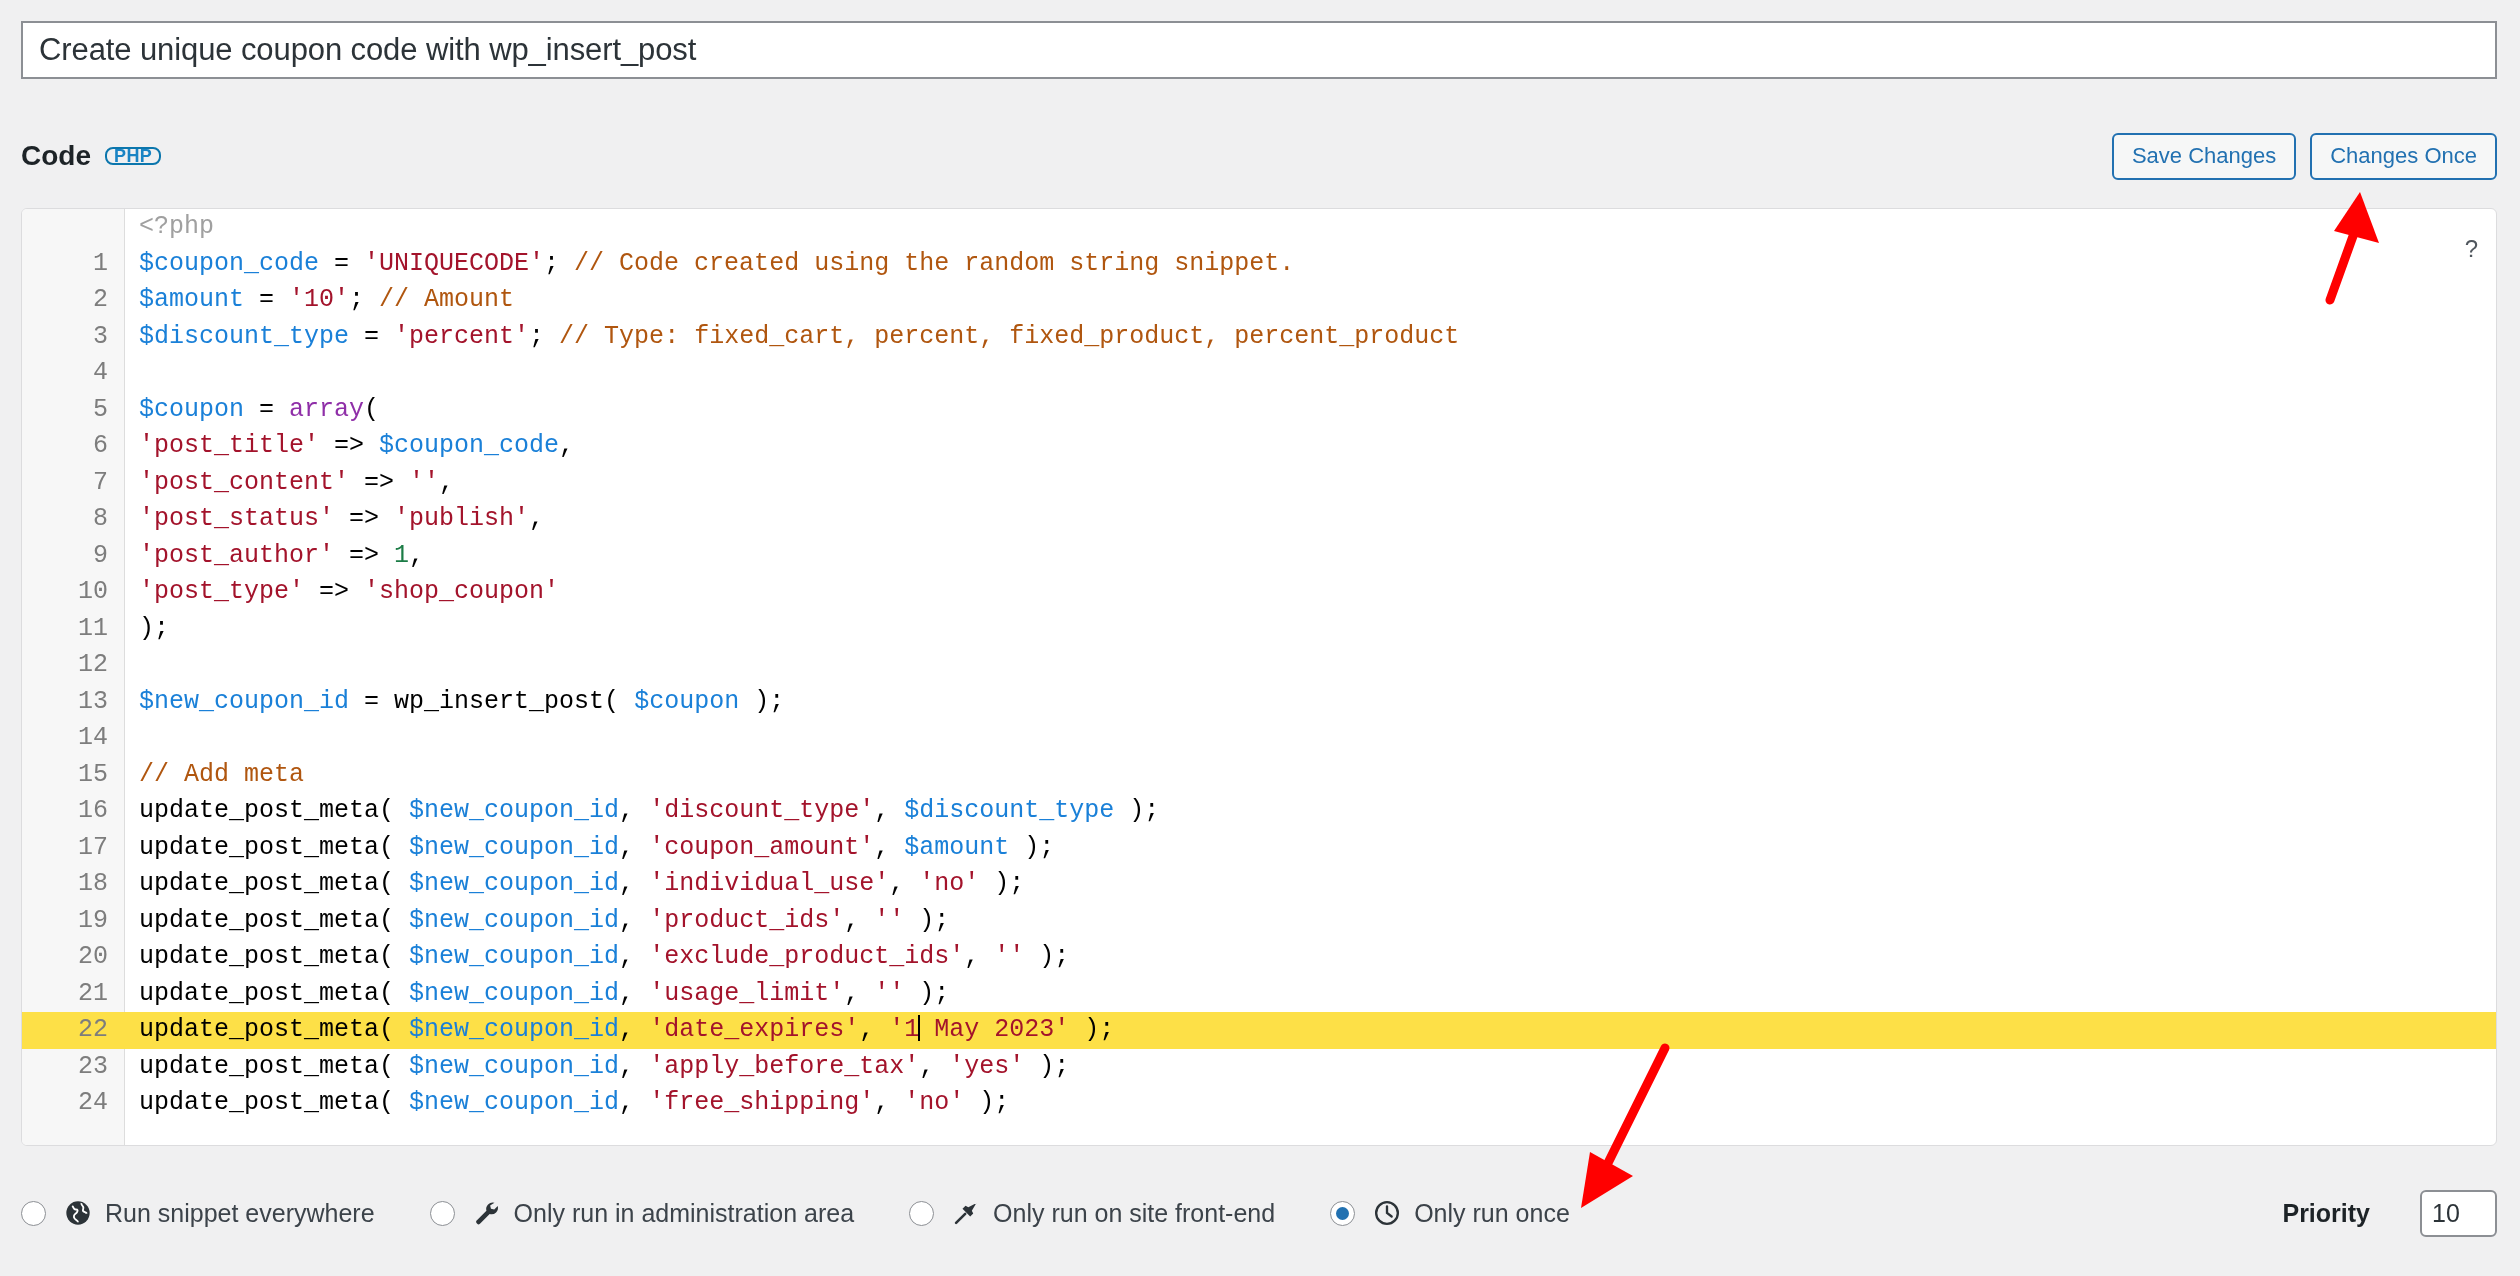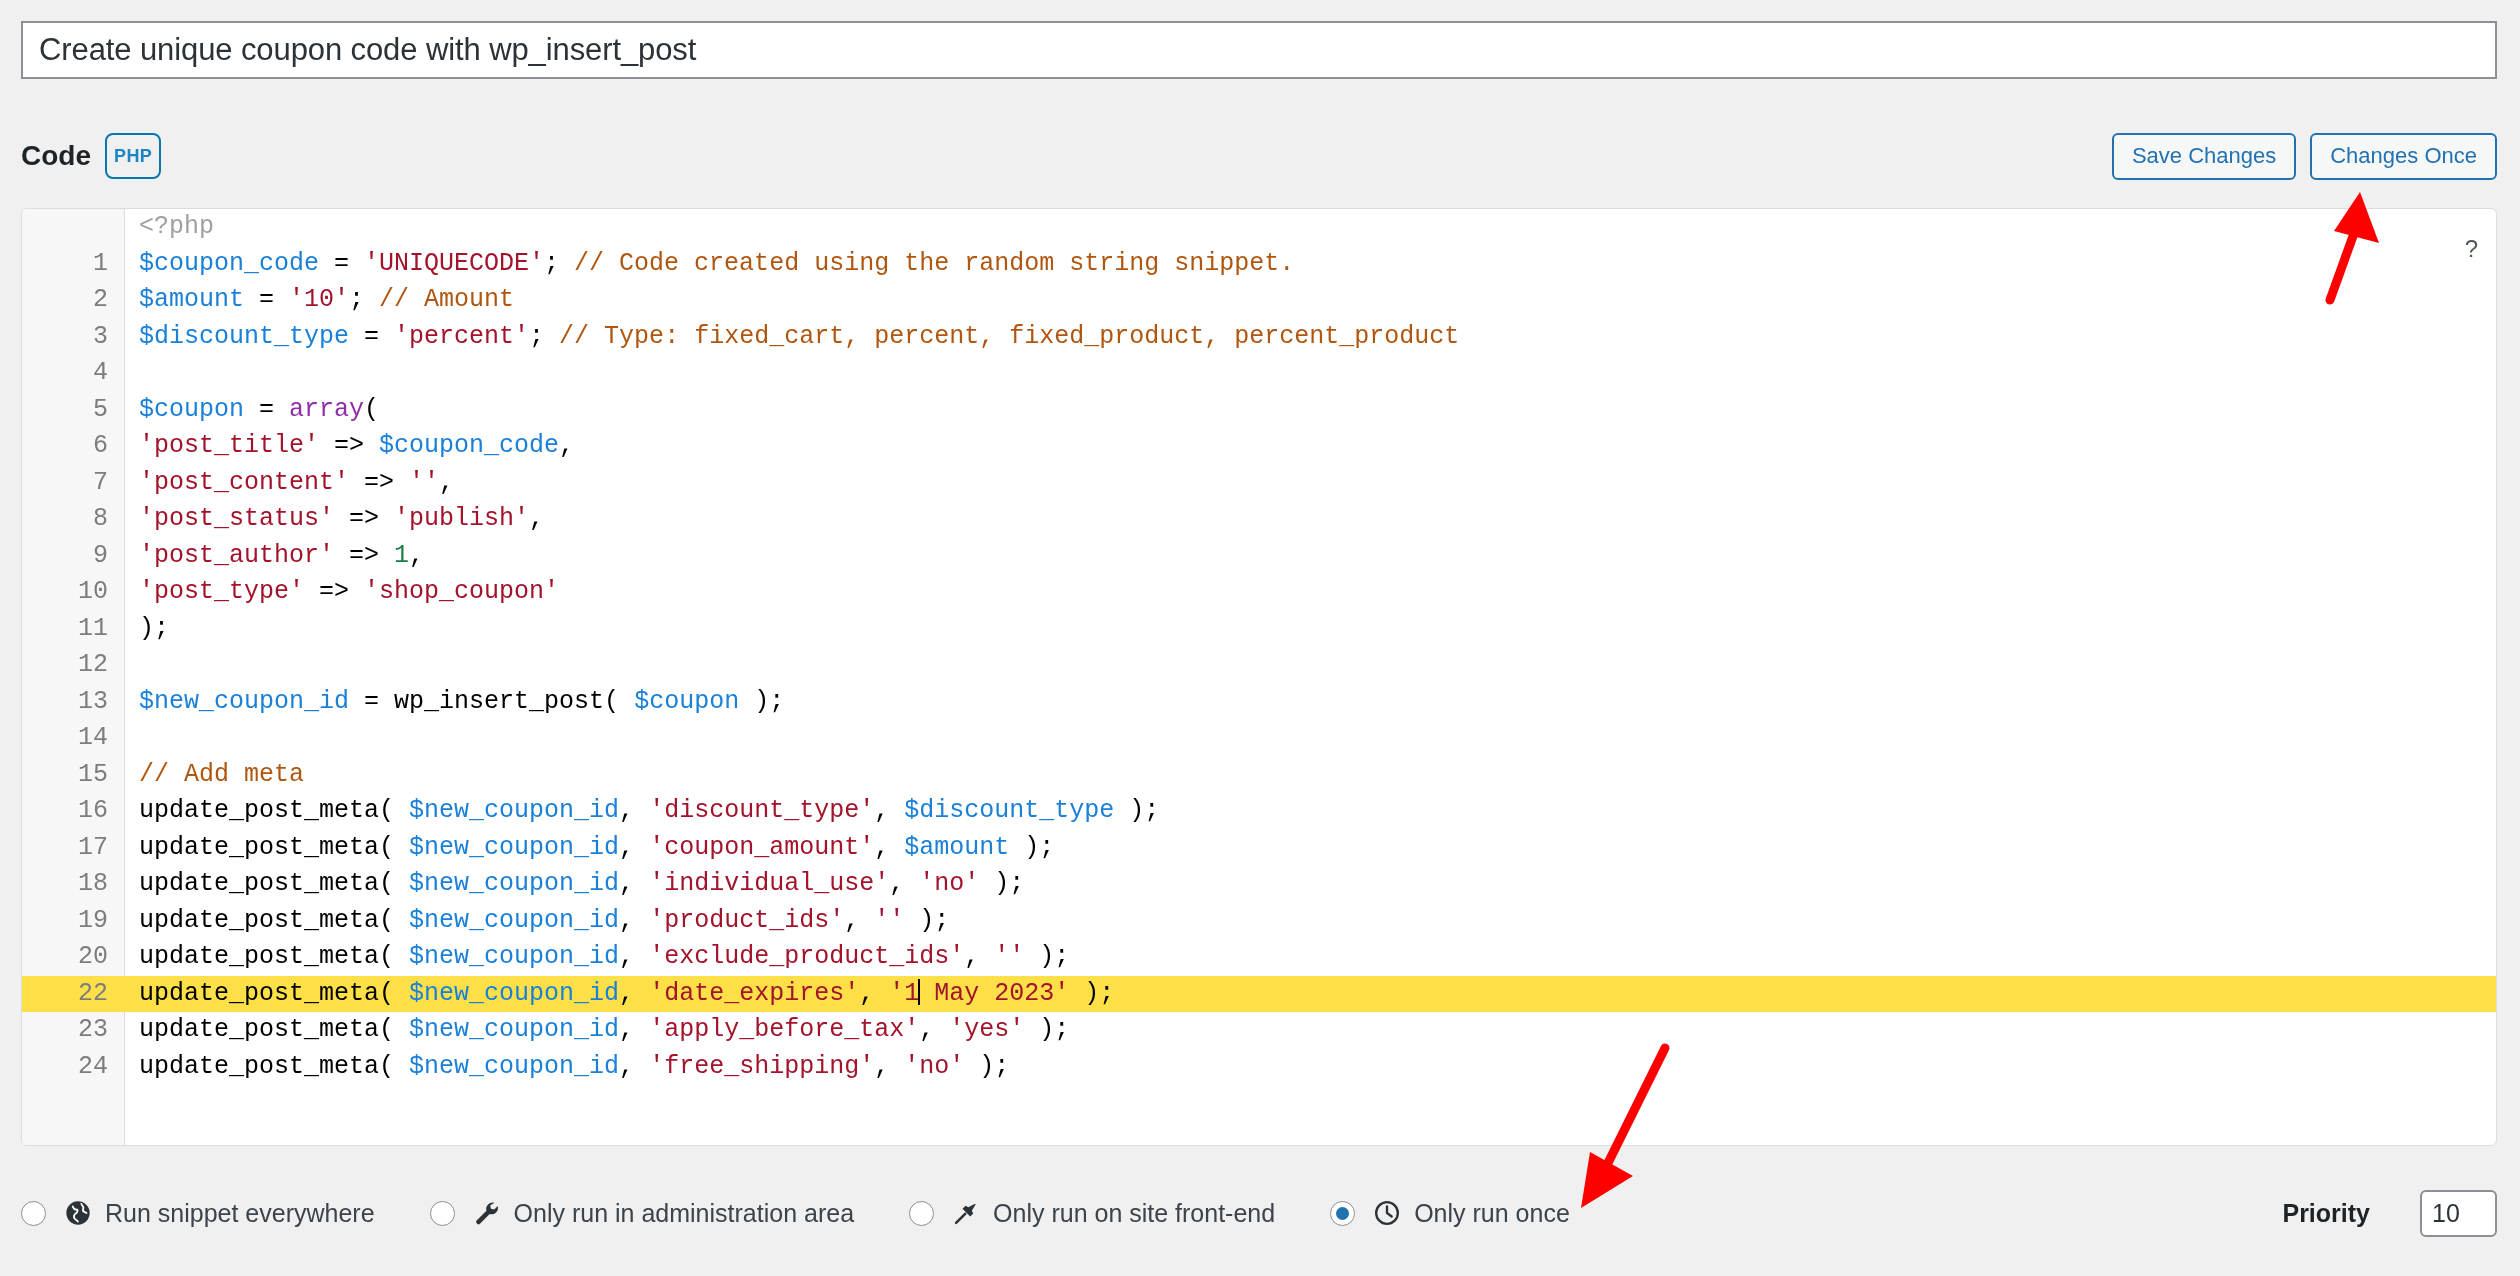--- a/index.html
+++ b/index.html
@@ -52,21 +52,21 @@
   #code-label {
     font-size: 28px;
     font-weight: bold;
     color: #1d2327;
     margin-right: 14px;
   }
   #php-badge {
     display: inline-flex;
     align-items: center;
     justify-content: center;
-    height: 46px;
+    height: 18px;
     min-width: 52px;
     padding: 0 7px;
     box-sizing: border-box;
     border: 2px solid #0b76ad;
     border-radius: 8px;
     color: #1a84c4;
     font-size: 18px;
     font-weight: bold;
     letter-spacing: 0.4px;
     line-height: 1;
@@ -292,20 +292,21 @@
         <div class="code-line"><span class="ln">11</span><span class="lc"><span class="t-pun">);</span></span></div>
         <div class="code-line"><span class="ln">12</span><span class="lc"></span></div>
         <div class="code-line"><span class="ln">13</span><span class="lc"><span class="t-var">$new_coupon_id</span><span class="t-pun"> = </span><span class="t-fn">wp_insert_post</span><span class="t-pun">( </span><span class="t-var">$coupon</span><span class="t-pun"> );</span></span></div>
         <div class="code-line"><span class="ln">14</span><span class="lc"></span></div>
         <div class="code-line"><span class="ln">15</span><span class="lc"><span class="t-com">// Add meta</span></span></div>
         <div class="code-line"><span class="ln">16</span><span class="lc"><span class="t-fn">update_post_meta</span><span class="t-pun">( </span><span class="t-var">$new_coupon_id</span><span class="t-pun">, </span><span class="t-str">'discount_type'</span><span class="t-pun">, </span><span class="t-var">$discount_type</span><span class="t-pun"> );</span></span></div>
         <div class="code-line"><span class="ln">17</span><span class="lc"><span class="t-fn">update_post_meta</span><span class="t-pun">( </span><span class="t-var">$new_coupon_id</span><span class="t-pun">, </span><span class="t-str">'coupon_amount'</span><span class="t-pun">, </span><span class="t-var">$amount</span><span class="t-pun"> );</span></span></div>
         <div class="code-line"><span class="ln">18</span><span class="lc"><span class="t-fn">update_post_meta</span><span class="t-pun">( </span><span class="t-var">$new_coupon_id</span><span class="t-pun">, </span><span class="t-str">'individual_use'</span><span class="t-pun">, </span><span class="t-str">'no'</span><span class="t-pun"> );</span></span></div>
         <div class="code-line"><span class="ln">19</span><span class="lc"><span class="t-fn">update_post_meta</span><span class="t-pun">( </span><span class="t-var">$new_coupon_id</span><span class="t-pun">, </span><span class="t-str">'product_ids'</span><span class="t-pun">, </span><span class="t-str">''</span><span class="t-pun"> );</span></span></div>
         <div class="code-line"><span class="ln">20</span><span class="lc"><span class="t-fn">update_post_meta</span><span class="t-pun">( </span><span class="t-var">$new_coupon_id</span><span class="t-pun">, </span><span class="t-str">'exclude_product_ids'</span><span class="t-pun">, </span><span class="t-str">''</span><span class="t-pun"> );</span></span></div>
+        <div class="code-line"><span class="ln">21</span><span class="lc"><span class="t-fn">update_post_meta</span><span class="t-pun">( </span><span class="t-var">$new_coupon_id</span><span class="t-pun">, </span><span class="t-str">'usage_limit'</span><span class="t-pun">, </span><span class="t-str">''</span><span class="t-pun"> );</span></span></div>
         <div class="code-line active"><span class="ln">22</span><span class="lc"><span class="t-fn">update_post_meta</span><span class="t-pun">( </span><span class="t-var">$new_coupon_id</span><span class="t-pun">, </span><span class="t-str">'date_expires'</span><span class="t-pun">, </span><span class="t-str">'1</span><span class="caret"></span><span class="t-str"> May 2023'</span><span class="t-pun"> );</span></span></div>
         <div class="code-line"><span class="ln">23</span><span class="lc"><span class="t-fn">update_post_meta</span><span class="t-pun">( </span><span class="t-var">$new_coupon_id</span><span class="t-pun">, </span><span class="t-str">'apply_before_tax'</span><span class="t-pun">, </span><span class="t-str">'yes'</span><span class="t-pun"> );</span></span></div>
         <div class="code-line"><span class="ln">24</span><span class="lc"><span class="t-fn">update_post_meta</span><span class="t-pun">( </span><span class="t-var">$new_coupon_id</span><span class="t-pun">, </span><span class="t-str">'free_shipping'</span><span class="t-pun">, </span><span class="t-str">'no'</span><span class="t-pun"> );</span></span></div>
       </div>
   </div>
 </div>
 
 <div id="scope-row">
   <div id="scope-options" style="display:flex;align-items:center;">
       <div class="scope-opt">

